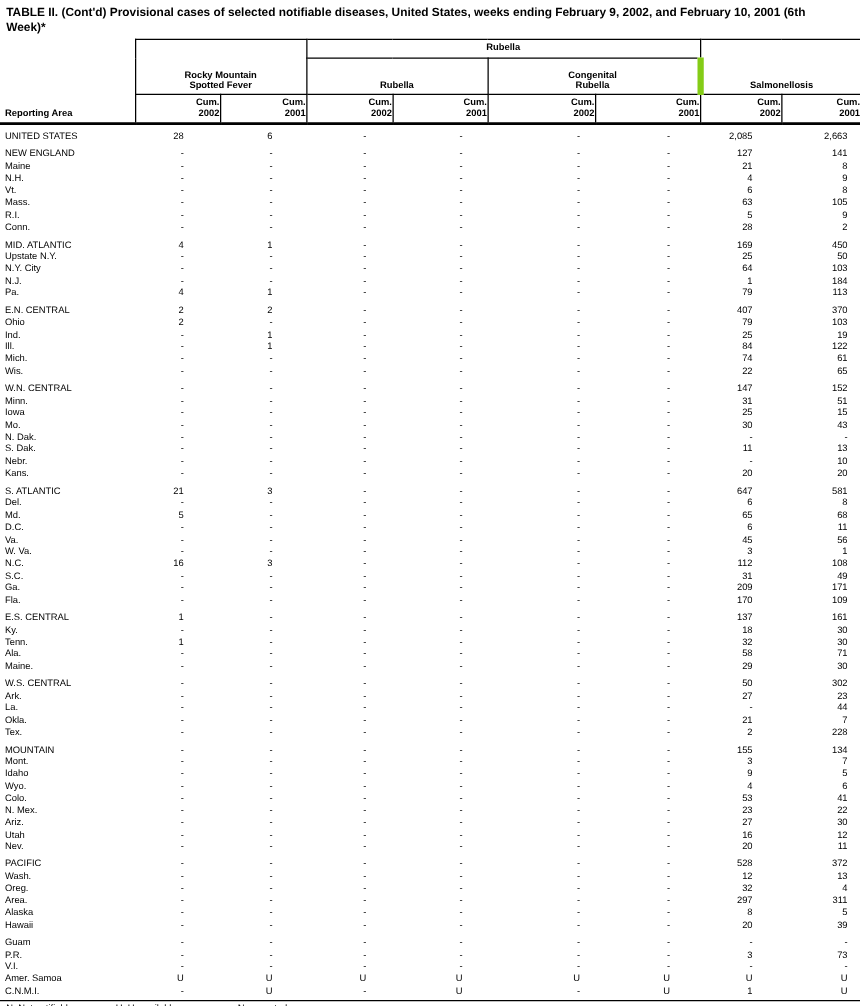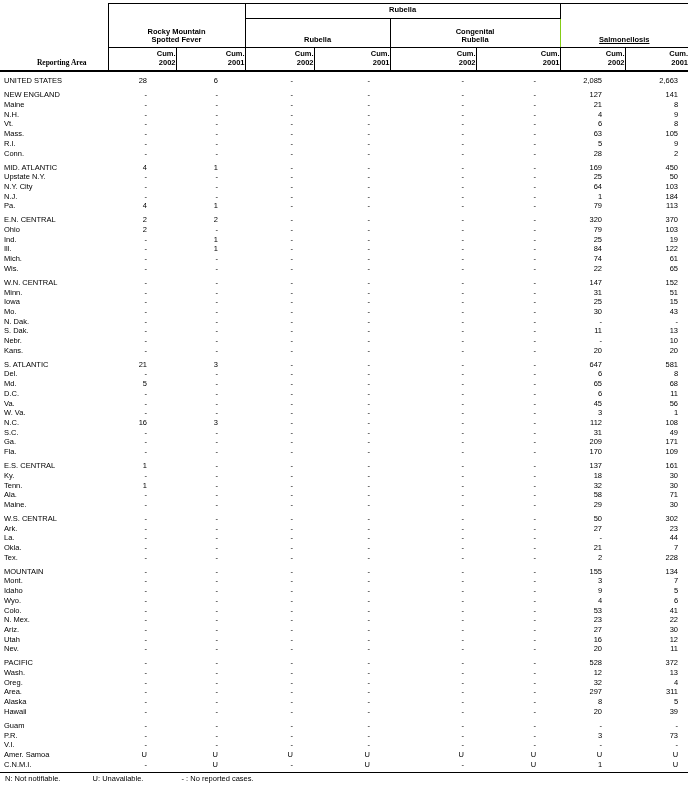--- a/index.html
+++ b/index.html
@@ -27,38 +27,37 @@
   col.c3 { width: 69px; } col.c4 { width: 76px; }
   col.c5 { width: 86px; } col.c6 { width: 84px; }
   col.c7 { width: 65px; } col.c8 { width: 63px; }
 
   thead th {
     font-size: 7.5px; font-weight: bold; line-height: 8.6px;
     text-align: center; vertical-align: bottom;
     padding: 0 0 2px 0; white-space: pre-line;
   }
   th.area-h {
-    text-align: center; vertical-align: bottom; padding-left: 16px;
+    text-align: left; vertical-align: bottom; padding-left: 4px;
     border-bottom: 2px solid #000;
-    font-family: Liberation Serif, serif;
   }
   th.grp-rmsf {
     border-top: 1px solid #000; border-left: 1px solid #000;
     border-right: 1px solid #000; border-bottom: 1px solid #000;
     height: 39px;
   }
   th.topspan {
     border-top: 1px solid #000; border-right: 1px solid #000;
     border-bottom: 1px solid #000; height: 13px; vertical-align: middle;
     padding-bottom: 1px;
   }
   th.grp-rub { border-right: 1px solid #000; border-bottom: 1px solid #000; height: 26px; }
-  th.grp-cong { border-right: 1px solid #84cc16; border-bottom: 1px solid #000; }
+  th.grp-cong { border-right: 5px solid #84cc16; border-bottom: 1px solid #000; }
   th.grp-salm {
-    border-top: 1px solid #000; border-bottom: 1px solid #000; text-decoration: underline;
+    border-top: 1px solid #000; border-bottom: 1px solid #000;
   }
   th.cum {
     border-bottom: 2px solid #000; height: 19px; vertical-align: middle;
     padding: 1px 0 2px 0;
     text-align: right;
   }
   th.cum.vl { border-right: 1px solid #000; }
   th.cum.vfirst { border-left: 1px solid #000; }
 
   tbody td {
@@ -82,20 +81,21 @@
   .footnotes { font-size: 7.5px; line-height: 8.8px; padding: 2px 0 0 5px; }
   .legend span { display: inline-block; }
   .legend span.g1 { margin-right: 30px; }
   .legend span.g2 { margin-right: 36px; }
 </style>
 </head>
 <body>
 
 <div class="page">
 
+  <div class="title">TABLE II. (Cont'd) Provisional cases of selected notifiable diseases, United States, weeks ending February 9, 2002, and February 10, 2001 (6th Week)*</div>
 
   <table class="tbl">
     <colgroup>
       <col class="c-area">
         <col class="c1">
         <col class="c2">
         <col class="c3">
         <col class="c4">
       <col class="c5">
         <col class="c6">
@@ -279,21 +279,21 @@
           <td class="num n8">113</td>
         </tr>
         <tr class="section-start">
           <td class="area">E.N. CENTRAL</td>
           <td class="num n1">2</td>
           <td class="num n2">2</td>
           <td class="num n3">-</td>
           <td class="num n4">-</td>
           <td class="num n5">-</td>
           <td class="num n6">-</td>
-          <td class="num n7">320</td>
+          <td class="num n7">407</td>
           <td class="num n8">370</td>
         </tr>
         <tr>
           <td class="area">Ohio</td>
           <td class="num n1">2</td>
           <td class="num n2">-</td>
           <td class="num n3">-</td>
           <td class="num n4">-</td>
           <td class="num n5">-</td>
           <td class="num n6">-</td>

